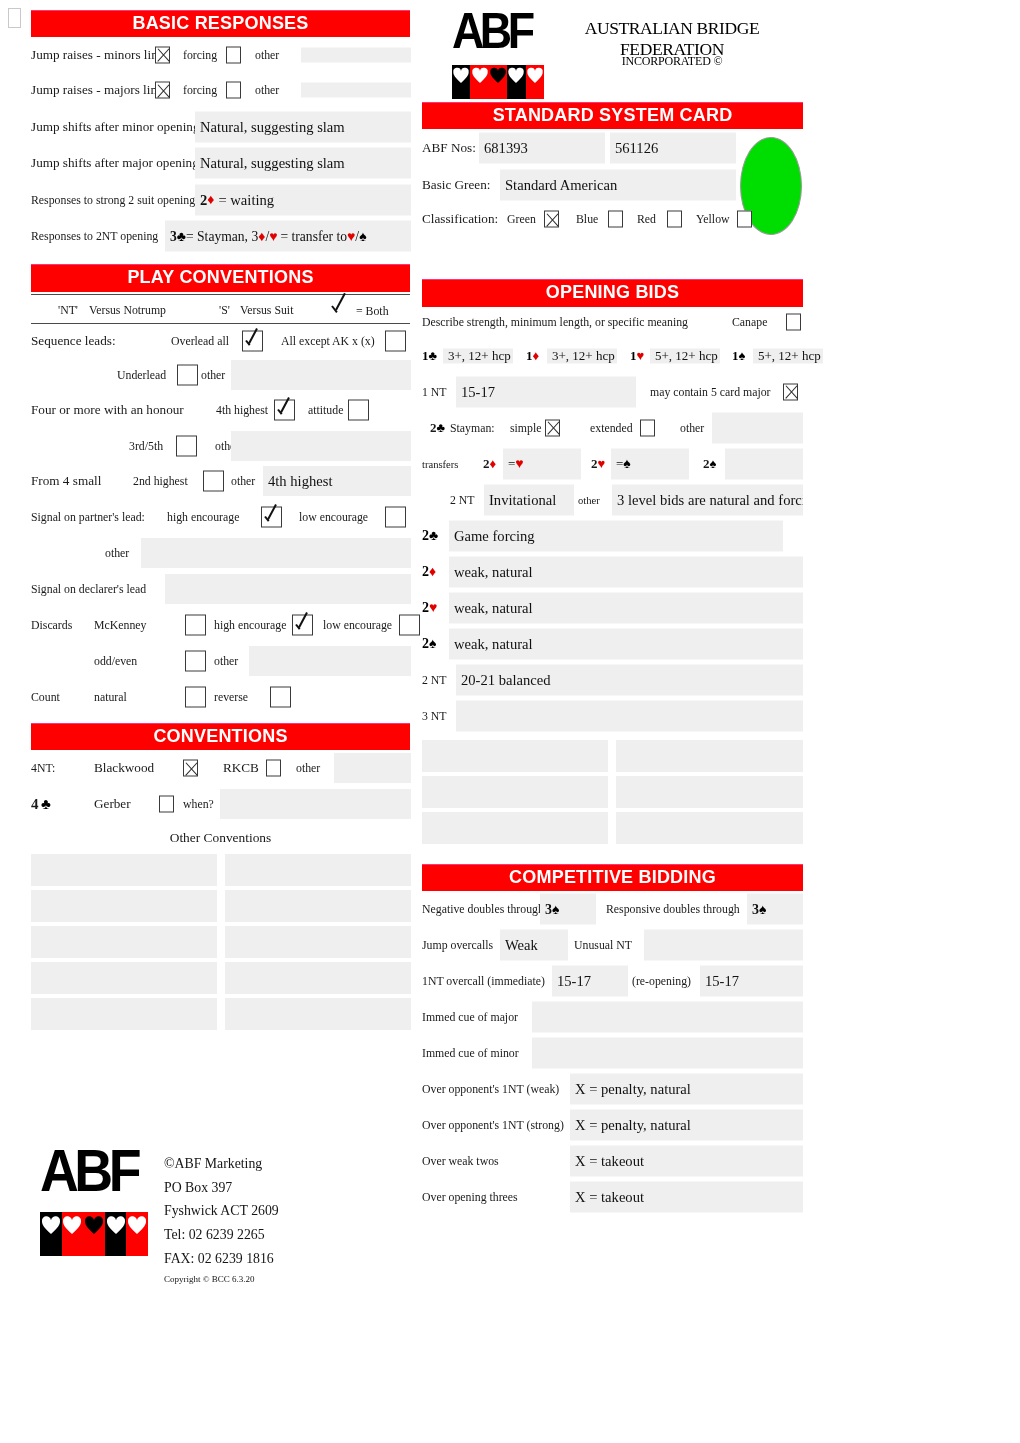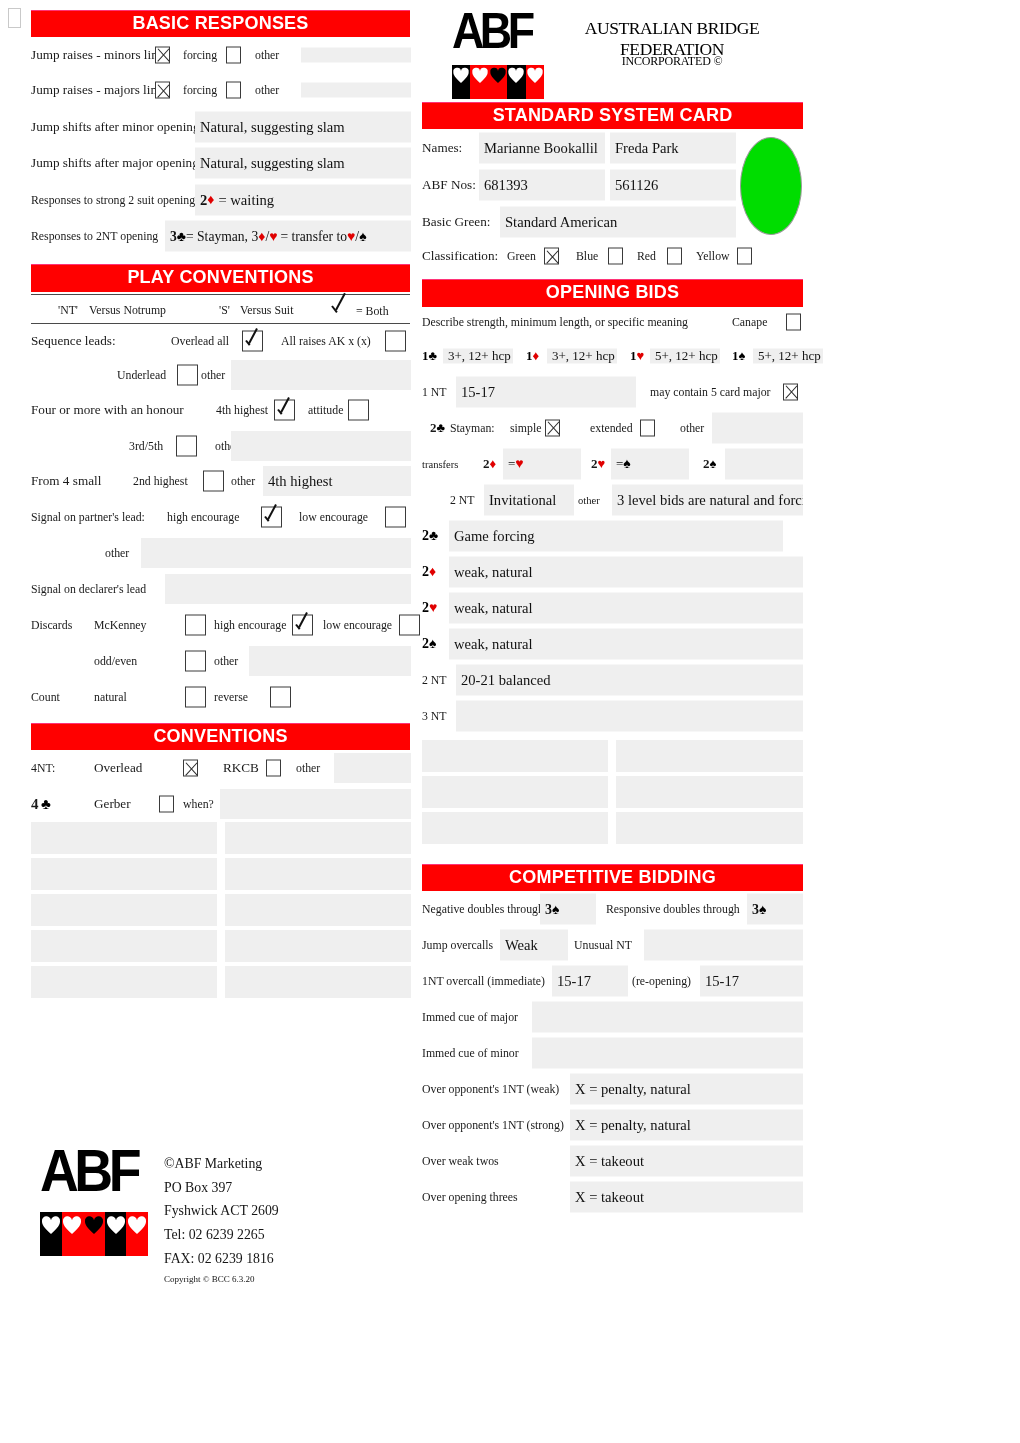--- a/index.html
+++ b/index.html
@@ -253,21 +253,21 @@
       <span class="lbl sm" style="left:188px; top:18px">'S'</span>
       <span class="lbl sm" style="left:209px; top:18px">Versus Suit</span>
       <div class="freetick" style="left:300px; top:4px"></div>
       <span class="lbl sm" style="left:325px; top:19px">= Both</span>
     </div>
 
     <div class="row" style="height:34px">
       <span class="lbl" style="left:0">Sequence leads:</span>
       <span class="lbl sm" style="left:140px">Overlead all</span>
       <div class="cb big tick" style="left:211px"></div>
-      <span class="lbl sm" style="left:250px">All raises AK x (x)</span>
+      <span class="lbl sm" style="left:250px">All except AK x (x)</span>
       <div class="cb big" style="left:354px"></div>
     </div>
 
     <div class="row" style="height:35px">
       <span class="lbl sm" style="left:86px">Underlead</span>
       <div class="cb big" style="left:146px"></div>
       <span class="lbl sm" style="left:170px">other</span>
       <div class="fld" style="left:200px; width:180px; height:30px"></div>
     </div>
 
@@ -336,37 +336,40 @@
       <div class="cb big" style="left:154px"></div>
       <span class="lbl sm" style="left:183px">reverse</span>
       <div class="cb big" style="left:239px"></div>
       <div class="fld" style="left:236px; width:144px; height:26px; z-index:-1"></div>
     </div>
 
     <div class="bar" style="margin-top:8px">CONVENTIONS</div>
 
     <div class="row" style="height:36px">
       <span class="lbl sm" style="left:0">4NT:</span>
-      <span class="lbl" style="left:63px">Overlead</span>
+      <span class="lbl" style="left:63px">Blackwood</span>
       <div class="cb x" style="left:152px"></div>
       <span class="lbl" style="left:192px">RKCB</span>
       <div class="cb" style="left:235px"></div>
       <span class="lbl sm" style="left:265px">other</span>
       <div class="fld" style="left:303px; width:77px; height:30px"></div>
     </div>
 
     <div class="row" style="height:36px">
       <span class="lbl big" style="left:0; font-weight:bold">4</span>
       <span class="lbl big s-blk" style="left:10px">♣</span>
       <span class="lbl" style="left:63px">Gerber</span>
       <div class="cb" style="left:128px"></div>
       <span class="lbl sm" style="left:152px">when?</span>
       <div class="fld" style="left:189px; width:191px; height:30px"></div>
     </div>
 
+    <div style="position:relative; height:32px">
+      <div class="caption-center" style="top:8px">Other Conventions</div>
+    </div>
 
     <div style="position:relative; height:190px">
       <div class="blankbox" style="left:0;   top:0px;   width:186px; height:32px"></div>
       <div class="blankbox" style="left:194px;top:0px;   width:186px; height:32px"></div>
       <div class="blankbox" style="left:0;   top:36px;  width:186px; height:32px"></div>
       <div class="blankbox" style="left:194px;top:36px;  width:186px; height:32px"></div>
       <div class="blankbox" style="left:0;   top:72px;  width:186px; height:32px"></div>
       <div class="blankbox" style="left:194px;top:72px;  width:186px; height:32px"></div>
       <div class="blankbox" style="left:0;   top:108px; width:186px; height:32px"></div>
       <div class="blankbox" style="left:194px;top:108px; width:186px; height:32px"></div>
@@ -411,25 +414,20 @@
       </div>
       <div style="position:absolute; left:120px; top:10px; width:260px; text-align:center; font-size:17.5px; letter-spacing:-.4px;">AUSTRALIAN BRIDGE FEDERATION</div>
       <div style="position:absolute; left:120px; top:46px; width:260px; text-align:center; font-size:12px; letter-spacing:-.2px;">INCORPORATED ©</div>
     </div>
 
     <div class="bar">STANDARD SYSTEM CARD</div>
 
     <div style="position:relative; height:150px">
       <div class="oval" style="left:318px; top:8px; width:62px; height:98px;"></div>
 
-      <div class="row" style="height:37px">
-        <span class="lbl" style="left:0">Names:</span>
-        <div class="fld tall" style="left:57px; width:126px">Marianne Bookallil</div>
-        <div class="fld tall" style="left:188px; width:126px">Freda Park</div>
-      </div>
 
       <div class="row" style="height:37px">
         <span class="lbl" style="left:0">ABF Nos:</span>
         <div class="fld tall" style="left:57px; width:126px">681393</div>
         <div class="fld tall" style="left:188px; width:126px">561126</div>
       </div>
 
       <div class="row" style="height:37px">
         <span class="lbl" style="left:0">Basic Green:</span>
         <div class="fld tall" style="left:78px; width:236px">Standard American</div>

